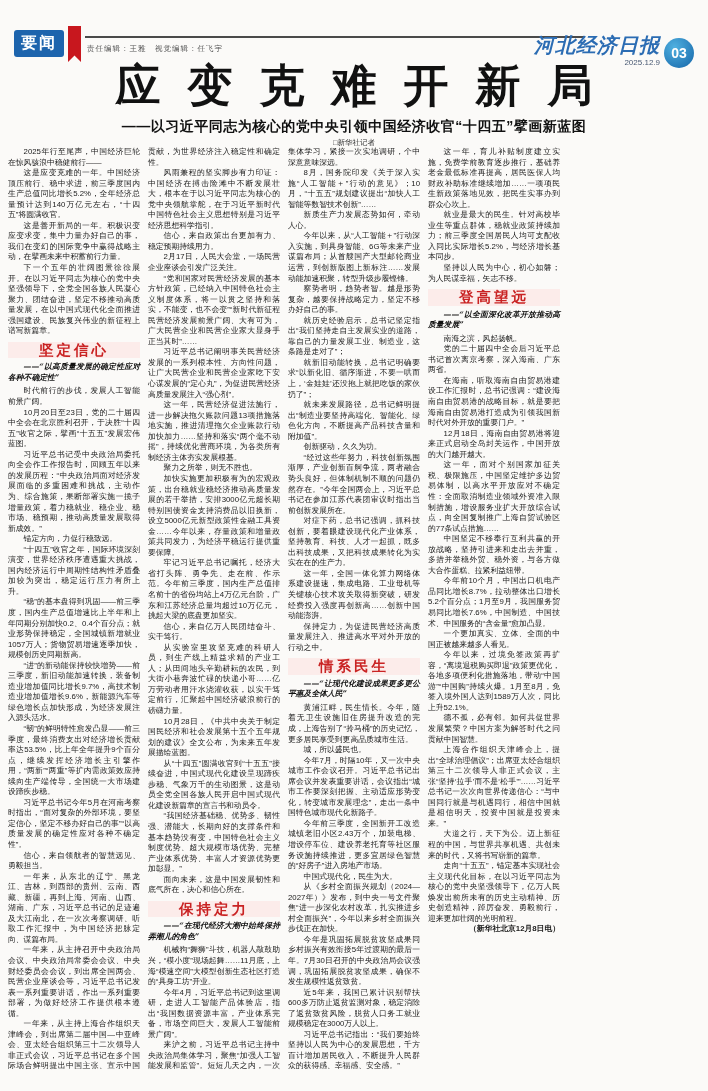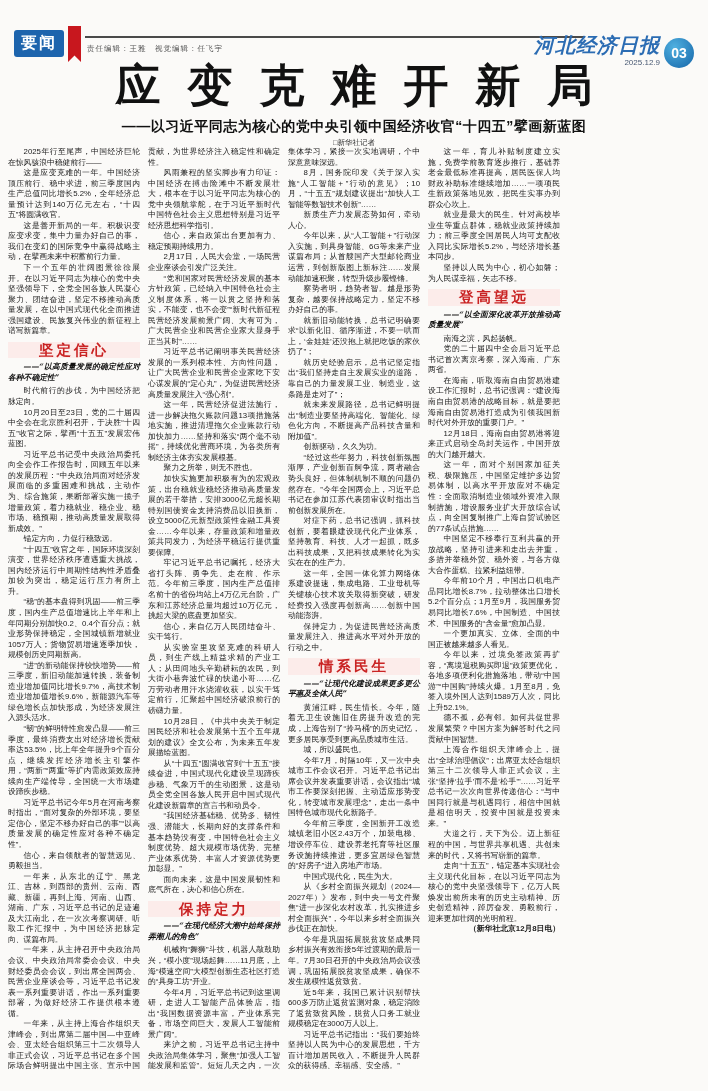--- a/index.html
+++ b/index.html
@@ -60,21 +60,21 @@
     <div class="byline">□新华社记者</div>
   </div>
 
   <div class="article" id="article">
       <p class="p">2025年行至尾声，中国经济巨轮在惊风骇浪中稳健前行——</p>
       <p class="p">这是应变克难的一年。中国经济顶压前行、稳中求进，前三季度国内生产总值同比增长5.2%，全年经济总量预计达到140万亿元左右，“十四五”将圆满收官。</p>
       <p class="p">这是善开新局的一年。积极识变应变求变，集中力量办好自己的事，我们在变幻的国际竞争中赢得战略主动，在擘画未来中积蓄前行力量。</p>
       <p class="p">下一个五年的壮阔图景徐徐展开。在以习近平同志为核心的党中央坚强领导下，全党全国各族人民凝心聚力、团结奋进，坚定不移推动高质量发展，在以中国式现代化全面推进强国建设、民族复兴伟业的新征程上谱写新篇章。</p>
       <h3 class="subhead">坚定信心</h3>
       <p class="quote">——“以高质量发展的确定性应对各种不确定性”</p>
-      <p class="p">时代前行的步伐，为中国经济把脉定向。</p>
+      <p class="p">时代前行的步伐，发展人工智能前景广阔。</p>
       <p class="p">10月20日至23日，党的二十届四中全会在北京胜利召开，于决胜“十四五”收官之际，擘画“十五五”发展宏伟蓝图。</p>
       <p class="p">习近平总书记受中央政治局委托向全会作工作报告时，回顾五年以来的发展历程：“中央政治局面对经济发展面临的多重困难和挑战，主动作为、综合施策，果断部署实施一揽子增量政策，着力稳就业、稳企业、稳市场、稳预期，推动高质量发展取得新成效。”</p>
       <p class="p">锚定方向，力促行稳致远。</p>
       <p class="p">“十四五”收官之年，国际环境深刻演变，世界经济秩序遭遇重大挑战，国内经济运行中周期性结构性矛盾叠加较为突出，稳定运行压力有所上升。</p>
       <p class="p">“稳”的基本盘得到巩固——前三季度，国内生产总值增速比上半年和上年同期分别加快0.2、0.4个百分点；就业形势保持稳定，全国城镇新增就业1057万人；货物贸易增速逐季加快，规模创历史同期新高。</p>
       <p class="p">“进”的新动能保持较快增势——前三季度，新旧动能加速转换，装备制造业增加值同比增长9.7%，高技术制造业增加值增长9.6%，新能源汽车等绿色增长点加快形成，为经济发展注入源头活水。</p>
       <p class="p">“韧”的鲜明特性愈发凸显——前三季度，最终消费支出对经济增长贡献率达53.5%，比上年全年提升9个百分点，继续发挥经济增长主引擎作用，“两新”“两重”等扩内需政策效应持续向生产端传导，全国统一大市场建设蹄疾步稳。</p>
       <p class="p">习近平总书记今年5月在河南考察时指出，“面对复杂的外部环境，要坚定信心，坚定不移办好自己的事”“以高质量发展的确定性应对各种不确定性”。</p>
       <p class="p">信心，来自领航者的智慧远见、勇毅担当。</p>
       <p class="p">一年来，从东北的辽宁、黑龙江、吉林，到西部的贵州、云南、西藏、新疆，再到上海、河南、山西、湖南、广东，习近平总书记的足迹遍及大江南北，在一次次考察调研、听取工作汇报中，为中国经济把脉定向、谋篇布局。</p>
@@ -97,22 +97,22 @@
       <p class="p">面向未来，这是中国发展韧性和底气所在，决心和信心所在。</p>
       <h3 class="subhead">保持定力</h3>
       <p class="quote">——“在现代经济大潮中始终保持弄潮儿的角色”</p>
       <p class="p">机械狗“舞狮”斗技，机器人敲鼓助兴，“模小度”现场起舞……11月底，上海“模速空间”大模型创新生态社区打造的“具身工坊”开业。</p>
       <p class="p">今年4月，习近平总书记到这里调研，走进人工智能产品体验店，指出“我国数据资源丰富，产业体系完备，市场空间巨大，发展人工智能前景广阔”。</p>
       <p class="p">来沪之前，习近平总书记主持中央政治局集体学习，聚焦“加强人工智能发展和监管”。短短几天之内，一次集体学习，紧接一次实地调研，个中深意意味深远。</p>
       <p class="p">8月，国务院印发《关于深入实施“人工智能＋”行动的意见》；10月，“十五五”规划建议提出“加快人工智能等数智技术创新”……</p>
       <p class="p">新质生产力发展态势如何，牵动人心。</p>
       <p class="p">今年以来，从“人工智能＋”行动深入实施，到具身智能、6G等未来产业谋篇布局；从首艘国产大型邮轮商业运营，到创新版图上新标注……发展动能加速积聚，转型升级步履铿锵。</p>
       <p class="p">察势者明，趋势者智。越是形势复杂，越要保持战略定力，坚定不移办好自己的事。</p>
+      <p class="p">就历史经验启示，总书记坚定指出“我们坚持走自主发展实业的道路，靠自己的力量发展工业、制造业，这条路是走对了”；</p>
       <p class="p">就新旧动能转换，总书记明确要求“以新化旧、循序渐进，不要一哄而上，‘金娃娃’还没抱上就把吃饭的家伙扔了”；</p>
-      <p class="p">就历史经验启示，总书记坚定指出“我们坚持走自主发展实业的道路，靠自己的力量发展工业、制造业，这条路是走对了”；</p>
       <p class="p">就未来发展路径，总书记鲜明提出“制造业要坚持高端化、智能化、绿色化方向，不断提高产品科技含量和附加值”。</p>
       <p class="p">创新驱动，久久为功。</p>
       <p class="p">“经过这些年努力，科技创新氛围渐厚，产业创新百舸争流，两者融合势头良好，但体制机制不顺的问题仍然存在。”今年全国两会上，习近平总书记在参加江苏代表团审议时指出当前创新发展所在。</p>
       <p class="p">对症下药，总书记强调，抓科技创新，要着眼建设现代化产业体系，坚持教育、科技、人才一起抓，既多出科技成果，又把科技成果转化为实实在在的生产力。</p>
       <p class="p">这一年，全国一体化算力网络体系建设提速，集成电路、工业母机等关键核心技术攻关取得新突破，研发经费投入强度再创新高……创新中国动能澎湃。</p>
       <p class="p">保持定力，为促进民营经济高质量发展注入、推进高水平对外开放的行动之中。</p>
       <h3 class="subhead">情系民生</h3>
       <p class="quote">——“让现代化建设成果更多更公平惠及全体人民”</p>
       <p class="p">黄浦江畔，民生情长。今年，随着无卫生设施旧住房提升改造的完成，上海告别了“拎马桶”的历史记忆，更多居民享受到更高品质城市生活。</p>
       <p class="p">城，所以盛民也。</p>

